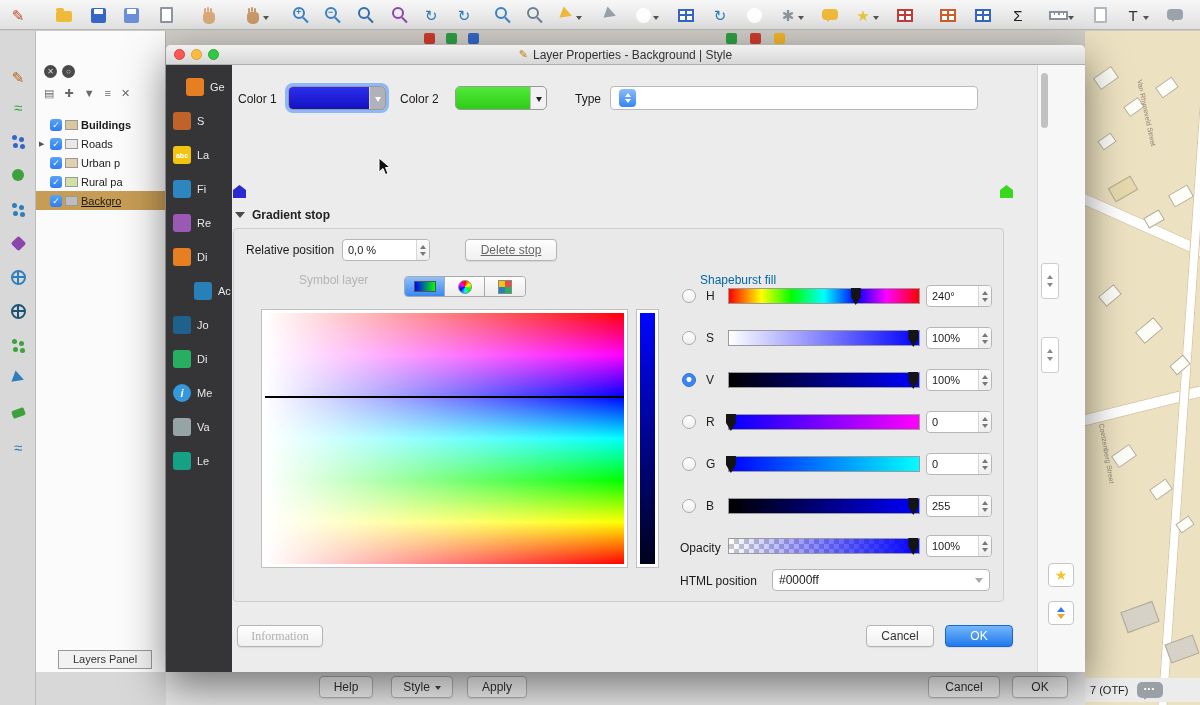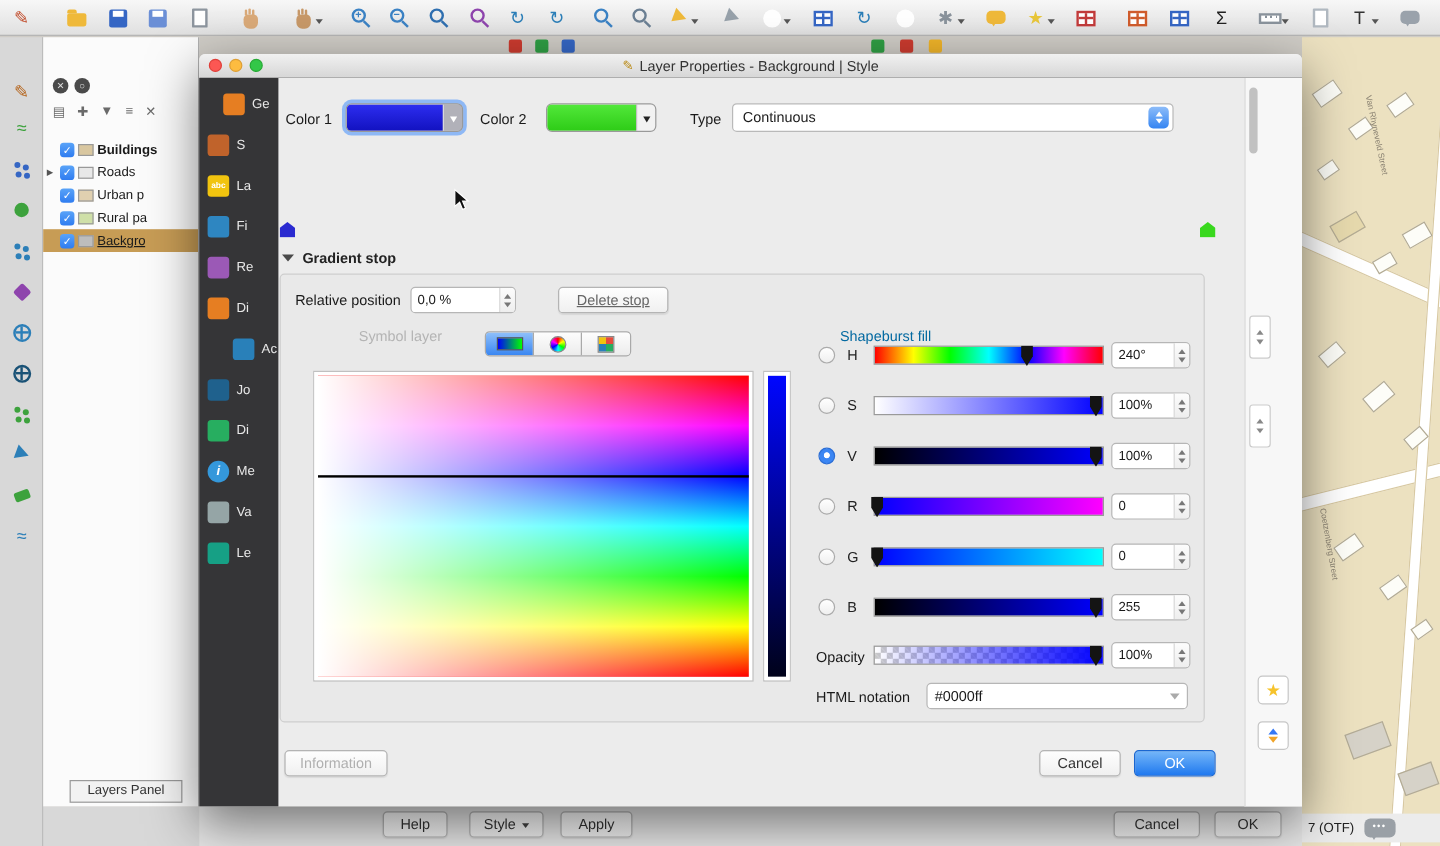--- a/index.html
+++ b/index.html
@@ -496,21 +496,20 @@
     </div>
     <span class="dlabel" style="left:234px;top:47px;">Color 2</span>
     <div class="swatch swatch2" style="left:289px;top:41px;width:92px;">
       <span class="body"></span>
       <span class="dd">
           <i class="dd-arrow"></i>
         </span>
     </div>
     <span class="dlabel" style="left:409px;top:47px;">Type</span>
     <div class="combo" style="left:444px;top:41px;width:368px;height:24px;">
-      <span class="txt">Continuous</span>
       <span class="pop">
           <i class="u"></i>
           <i class="d"></i>
         </span>
     </div>
 
     <svg class="cursor-svg" style="left:212px;top:112px;" width="14" height="19">
         <polygon points="1,1 1,15 5,11.5 7.5,17.5 10,16.5 7.5,10.5 12,10.5" fill="#111" stroke="#fff" stroke-width="1"></polygon>
       </svg>
 
@@ -636,27 +635,27 @@
         <i class="handle" id="op-handle" style="left: calc(97% - 5px);"></i>
       </div>
     <div class="spin" style="left:760px;top:490px;width:66px;">
       <span class="val">100%</span>
       <span class="st">
           <i class="up"></i>
           <i class="dn"></i>
         </span>
     </div>
 
-    <span class="dlabel" style="left:514px;top:529px;">HTML notation</span>
+    <span class="dlabel" style="left:514px;top:529px;">HTML position</span>
     <div class="ffield" style="left:606px;top:524px;width:218px;">
       <span>#0000ff</span>
       <i class="fdd"></i>
     </div>
 
-    <button class="btn disabled" style="left:71px;top:580px;width:86px;">
+    <button class="btn disabled" style="left:71px;top:580px;width:86px;font-family:Liberation Serif, serif;">
         <span>Information</span>
       </button>
     <button class="btn" style="left:700px;top:580px;width:68px;">
         <span>Cancel</span>
       </button>
     <button class="btn primary" style="left:779px;top:580px;width:68px;">
         <span>OK</span>
       </button>
 
     <div class="rstrip">

